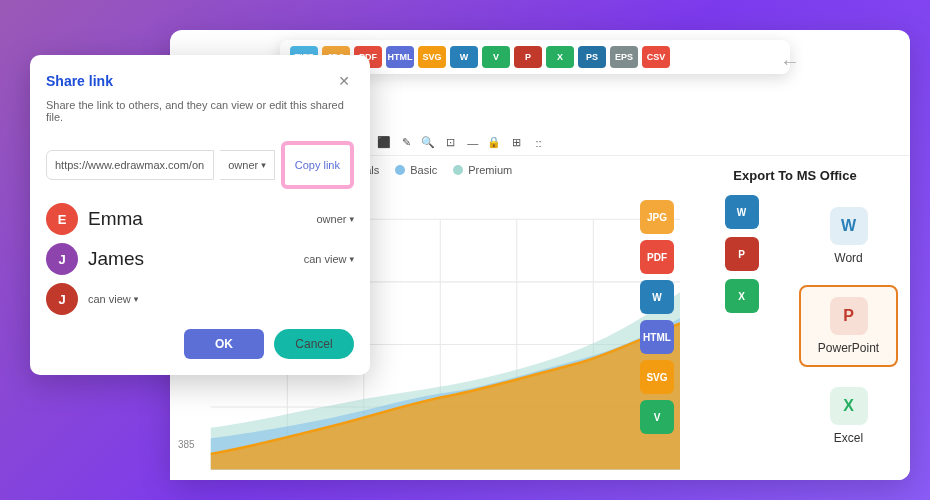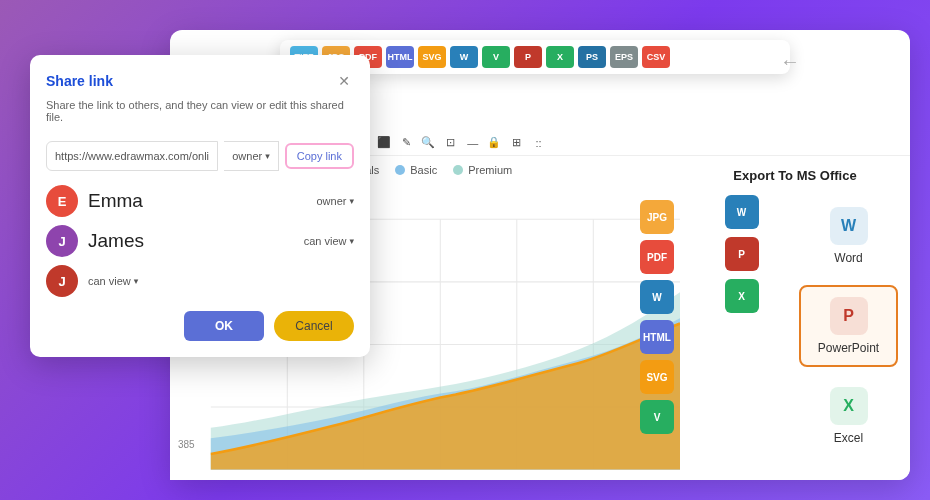--- a/index.html
+++ b/index.html
@@ -308,24 +308,24 @@
       background: #fff;
       font-size: 11px;
       color: #555;
       cursor: pointer;
       display: flex;
       align-items: center;
       gap: 3px;
     }
 
     .copy-btn {
-      height: 26px;
+      height: 48px;
       padding: 0 10px;
       background: #fff;
-      border: 2px solid #f9a8d4;
+      border: 4px solid #f9a8d4;
       border-radius: 6px;
       color: #5b6fd6;
       font-size: 11px;
       font-weight: 500;
       cursor: pointer;
     }
 
     .user-list {
       display: flex;
       flex-direction: column;
@@ -384,21 +384,21 @@
       border: none;
       border-radius: 6px;
       font-size: 12px;
       font-weight: 600;
       cursor: pointer;
     }
 
     .btn-cancel {
       width: 80px;
       height: 30px;
-      background: #eab308;
+      background: #14b8a6;
       color: #444;
       border: none;
       border-radius: 15px;
       font-size: 12px;
       cursor: pointer;
     }
 
     .chevron-down { font-size: 9px; }
   </style>
 </head>

